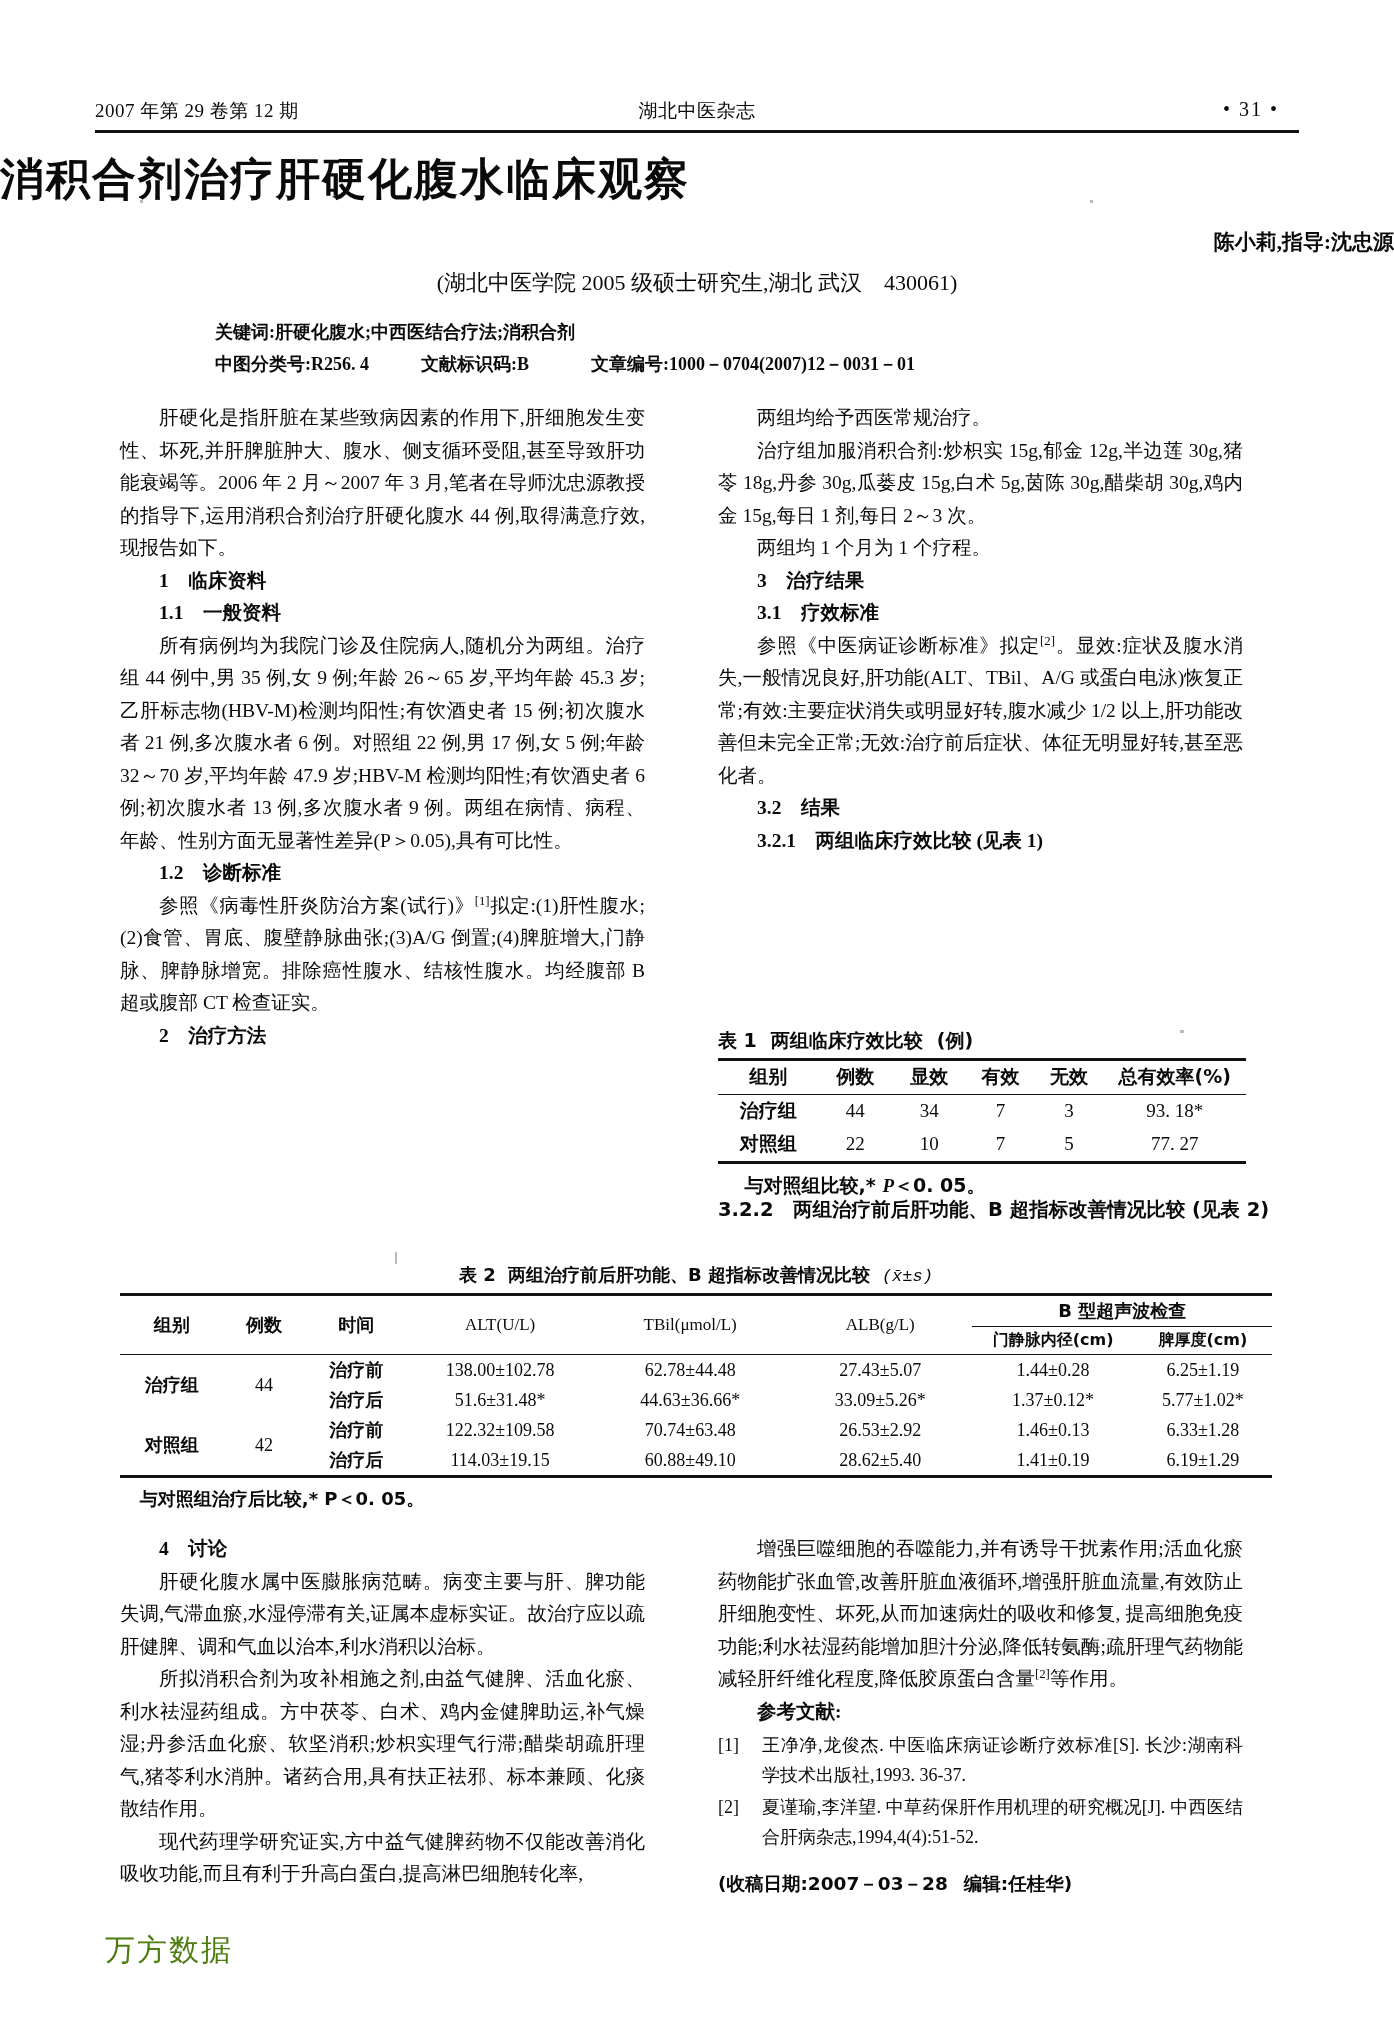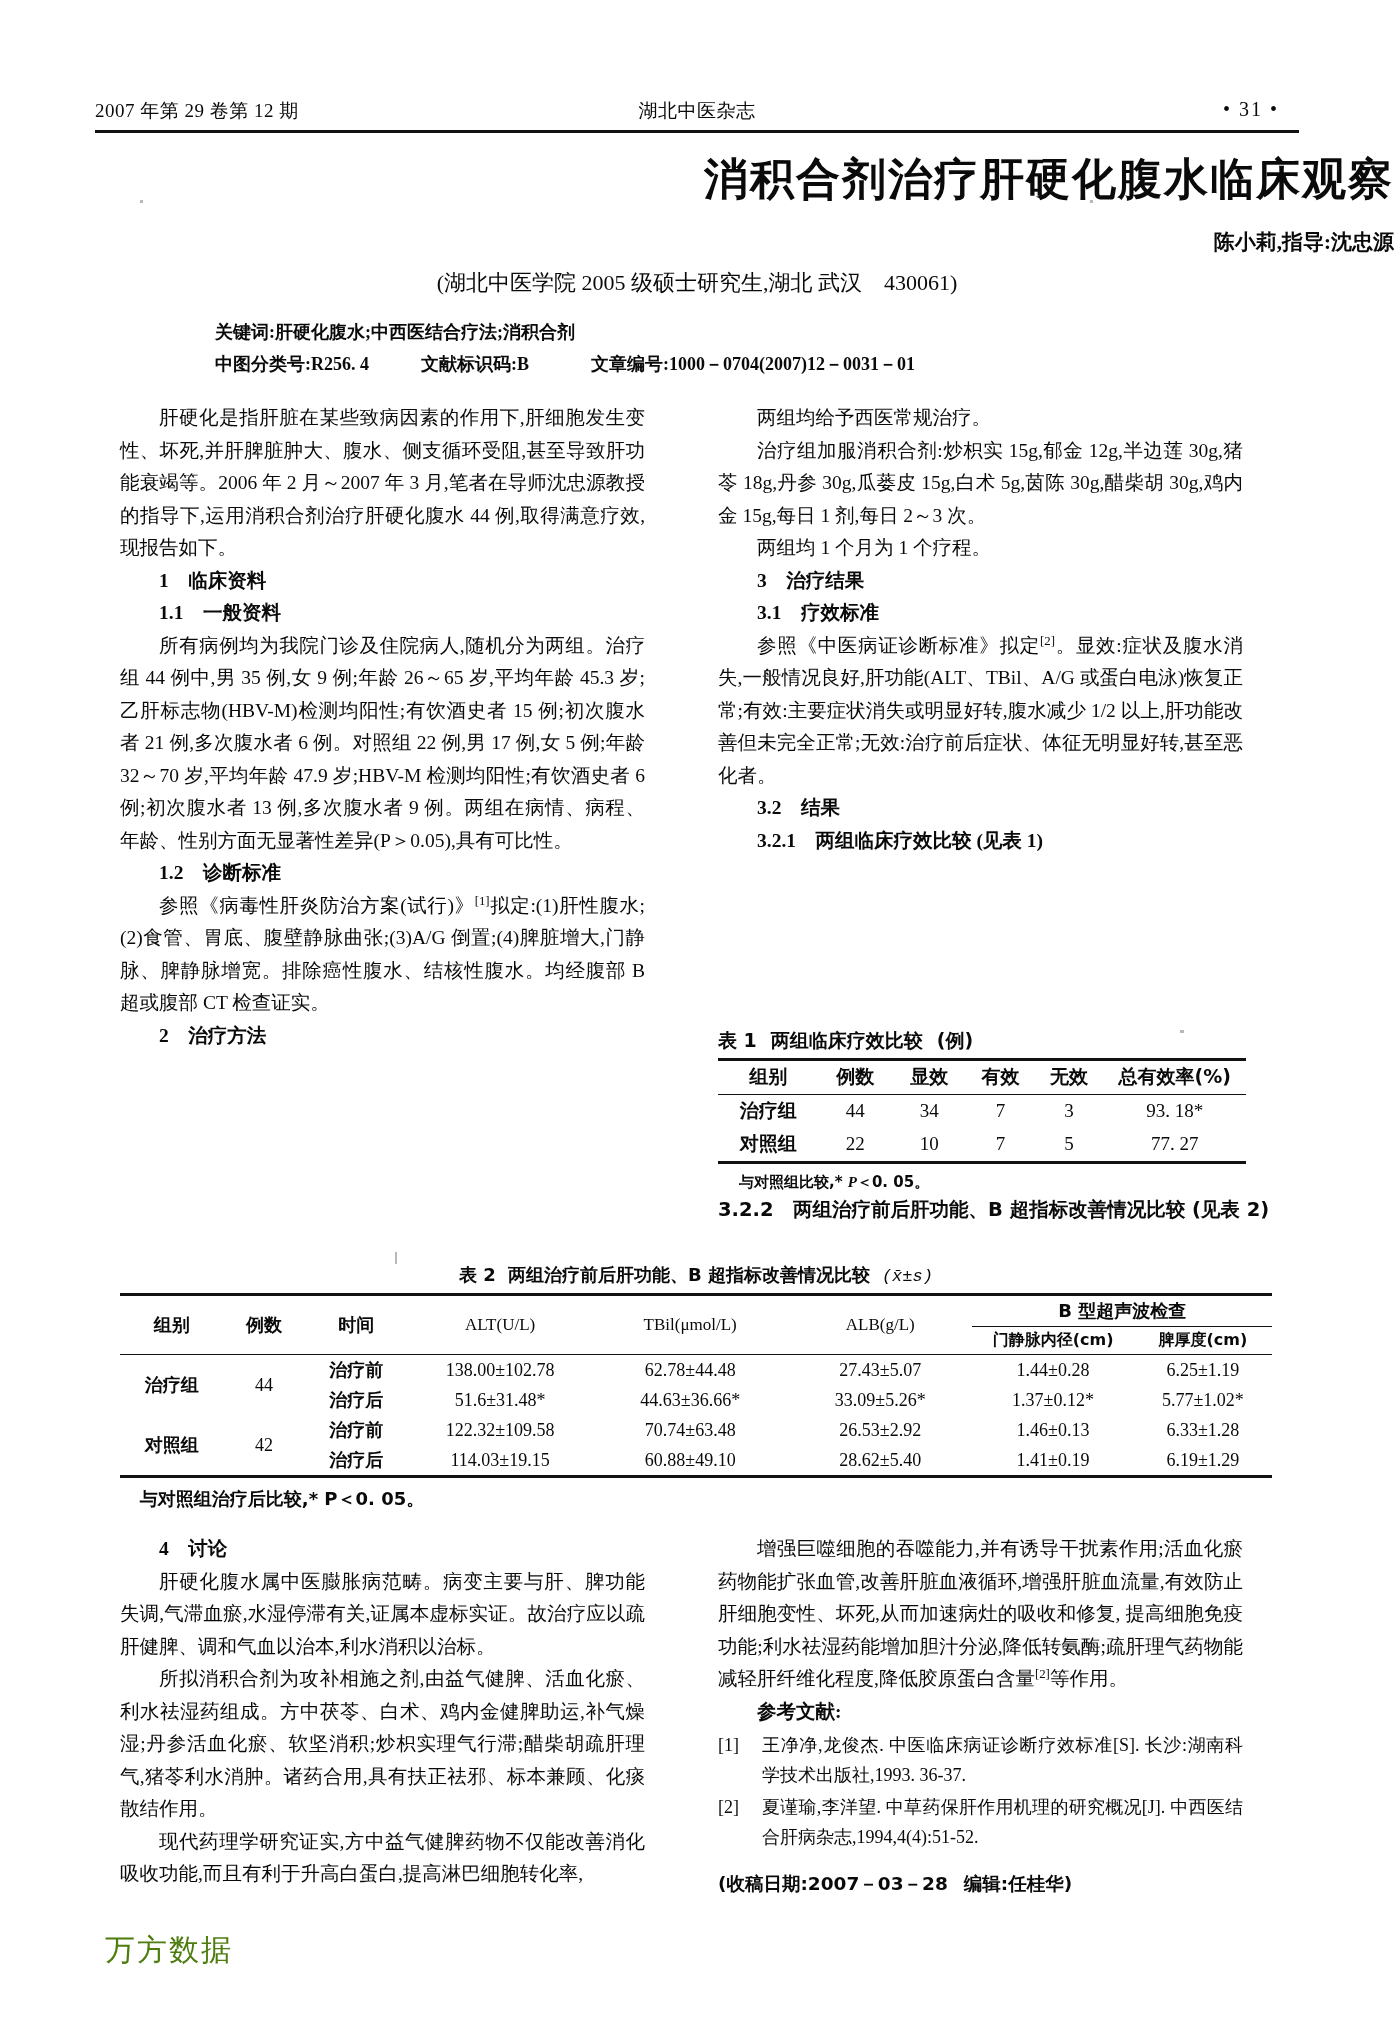--- a/index.html
+++ b/index.html
@@ -35,21 +35,21 @@
     left: 95px;
     right: 95px;
     top: 130px;
     border-top: 3px solid #111;
   }
   
   .title {
     position: absolute;
     left: 0; right: 0;
     top: 150px;
-    text-align: right;
+    text-align: left;
     font-size: 44px;
     font-weight: bold;
     letter-spacing: 2px;
     font-family: Liberation Serif, serif;
   }
   .authors {
     position: absolute;
     left: 0; right: 0;
     top: 228px;
     text-align: right;
@@ -122,21 +122,21 @@
     font-size: 19px;
   }
   table.data tbody td.grp {
     font-weight: bold;
     font-family: "DejaVu Sans", "Liberation Sans", sans-serif;
   }
   .t-top { border-top: 3px solid #111; }
   .t-mid { border-top: 1.5px solid #111; }
   .t-bot { border-bottom: 3px solid #111; }
   .tnote {
-    font-size: 15px;
+    font-size: 19px;
     margin-top: 9px;
     font-weight: bold;
     font-family: "DejaVu Sans", "Liberation Sans", sans-serif;
     text-indent: 1.4em;
   }
   .tnote .lt { font-family: "Liberation Serif", serif; font-style: italic; }
 
   .sec322 {
     position: absolute;
     left: 718px;

